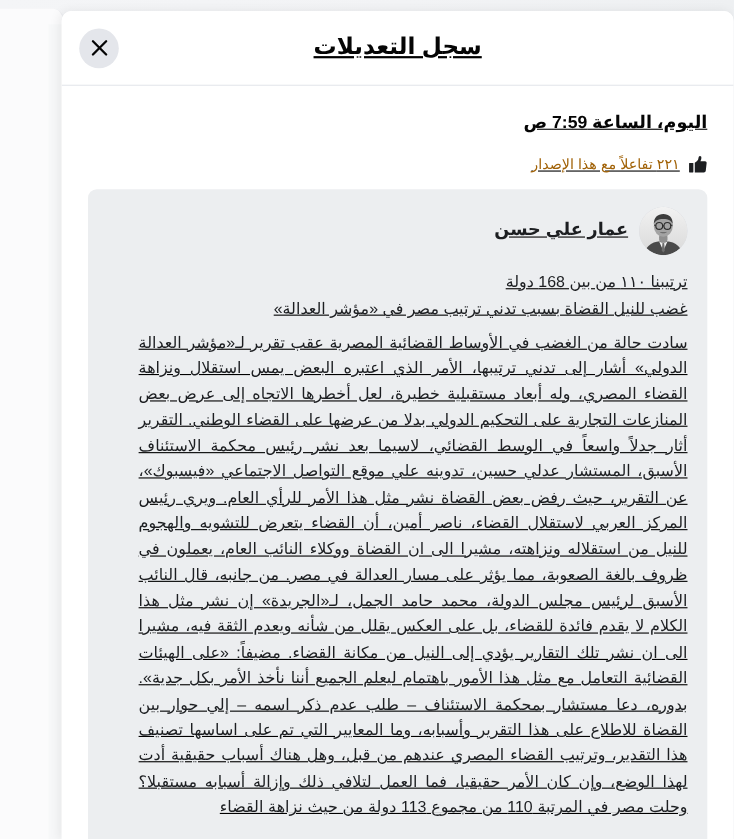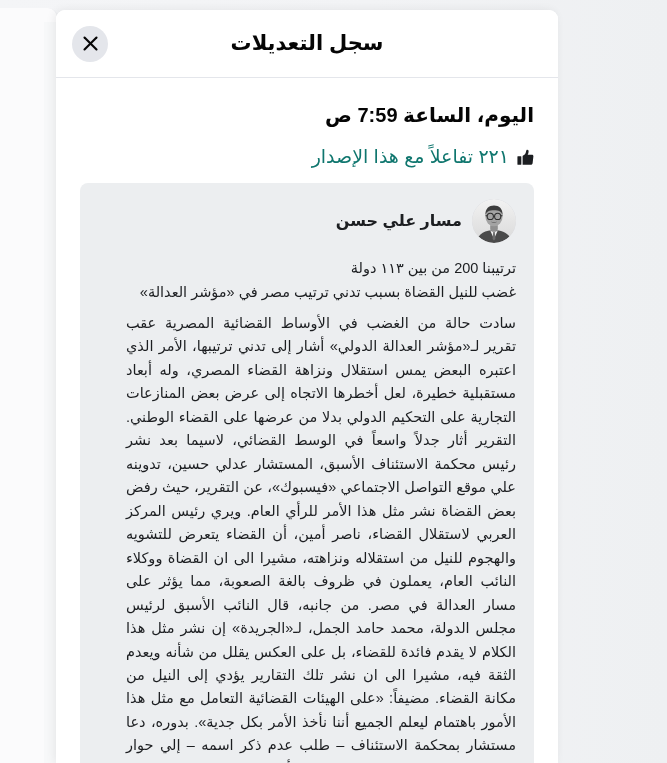--- a/index.html
+++ b/index.html
@@ -35,29 +35,30 @@
     left: 44px; top: 22px;
     width: 20px; height: 741px;
     background: #f7f8f9;
   }
 
   
   .modal {
     position: absolute;
     left: 56px;
     top: 10px;
-    width: 502px;
+    width: 611px;
     height: 753px;
     background: #ffffff;
     border-top-left-radius: 9px;
     border-top-right-radius: 9px;
     overflow: hidden;
     box-shadow: -2px 0 10px rgba(0,0,0,0.07);
     display: flex;
     flex-direction: column;
+    text-decoration: underline;
   }
 
   .modal-header {
     position: relative;
     height: 68px;
     flex: 0 0 68px;
     border-bottom: 1px solid #e4e6eb;
     display: flex;
     align-items: center;
     justify-content: center;
@@ -93,21 +94,21 @@
 
   .modal-body {
     flex: 1 1 auto;
     overflow: hidden;
     padding: 0 24px;
     background: #fff;
   }
 
   .revision-time {
     text-align: right;
-    font-size: 20px;
+    font-size: 16px;
     font-weight: bold;
     color: #050505;
     padding: 24px 0 0 0;
     line-height: 1.3;
   }
 
   .reaction-row {
     display: flex;
     flex-direction: row;
     align-items: center;
@@ -117,22 +118,22 @@
   }
 
   .reaction-icon {
     flex: 0 0 auto;
     line-height: 0;
     display: inline-flex;
     align-items: center;
   }
 
   .reaction-text {
-    font-size: 19px;
-    color: #0f766e;
+    font-size: 13px;
+    color: #a16207;
     line-height: 1.2;
   }
 
   
   .content-card {
     background: #eceef0;
     border-radius: 8px;
     padding: 16px 18px 18px 18px;
     height: 100%;
     overflow: hidden;
@@ -247,23 +248,23 @@
               <circle cx="18.3" cy="17.4" r="3.1" fill="none" stroke="#2e2e2e" stroke-width="1.05"></circle>
               <circle cx="25.7" cy="17.4" r="3.1" fill="none" stroke="#2e2e2e" stroke-width="1.05"></circle>
               <line x1="21.4" y1="17.3" x2="22.6" y2="17.3" stroke="#2e2e2e" stroke-width="1.05"></line>
               <line x1="15.2" y1="17" x2="13.6" y2="16.6" stroke="#2e2e2e" stroke-width="1.05"></line>
               <line x1="28.8" y1="17" x2="30.4" y2="16.6" stroke="#2e2e2e" stroke-width="1.05"></line>
 
               <path d="M18.6 22.6 C20.2 24.5 23.8 24.5 25.4 22.6 C23.8 23.4 20.2 23.4 18.6 22.6Z" fill="#5e5e5e"></path>
             </g>
           </svg>
         </span>
-        <span class="author-name">مسار علي حسن</span>
+        <span class="author-name">عمار علي حسن</span>
       </div>
 
-      <div class="headline">ترتيبنا 200 من بين ١١٣ دولة</div>
+      <div class="headline">ترتيبنا ١١٠ من بين 168 دولة</div>
       <div class="headline">غضب للنيل القضاة بسبب تدني ترتيب مصر في «مؤشر العدالة»</div>
 
       <div class="body-text">سادت حالة من الغضب في الأوساط القضائية المصرية عقب تقرير لـ«مؤشر العدالة الدولي» أشار إلى تدني ترتيبها، الأمر الذي اعتبره البعض يمس استقلال ونزاهة القضاء المصري، وله أبعاد مستقبلية خطيرة، لعل أخطرها الاتجاه إلى عرض بعض المنازعات التجارية على التحكيم الدولي بدلا من عرضها على القضاء الوطني. التقرير أثار جدلاً واسعاً في الوسط القضائي، لاسيما بعد نشر رئيس محكمة الاستئناف الأسبق، المستشار عدلي حسين، تدوينه علي موقع التواصل الاجتماعي «فيسبوك»، عن التقرير، حيث رفض بعض القضاة نشر مثل هذا الأمر للرأي العام. ويري رئيس المركز العربي لاستقلال القضاء، ناصر أمين، أن القضاء يتعرض للتشويه والهجوم للنيل من استقلاله ونزاهته، مشيرا الى ان القضاة ووكلاء النائب العام، يعملون في ظروف بالغة الصعوبة، مما يؤثر على مسار العدالة في مصر. من جانبه، قال النائب الأسبق لرئيس مجلس الدولة، محمد حامد الجمل، لـ«الجريدة» إن نشر مثل هذا الكلام لا يقدم فائدة للقضاء، بل على العكس يقلل من شأنه ويعدم الثقة فيه، مشيرا الى ان نشر تلك التقارير يؤدي إلى النيل من مكانة القضاء. مضيفاً: «على الهيئات القضائية التعامل مع مثل هذا الأمور باهتمام ليعلم الجميع أننا نأخذ الأمر بكل جدية». بدوره، دعا مستشار بمحكمة الاستئناف – طلب عدم ذكر اسمه – إلي حوار بين القضاة للاطلاع على هذا التقرير وأسبابه، وما المعايير التي تم على اساسها تصنيف هذا التقدير، وترتيب القضاء المصري عندهم من قبل، وهل هناك أسباب حقيقية أدت لهذا الوضع، وإن كان الأمر حقيقيا، فما العمل لتلافي ذلك وإزالة أسبابه مستقبلا؟ وحلت مصر في المرتبة 110 من مجموع 113 دولة من حيث نزاهة القضاء</div>
 
     </div>
   </div>
 </div>
 
 </body></html>

